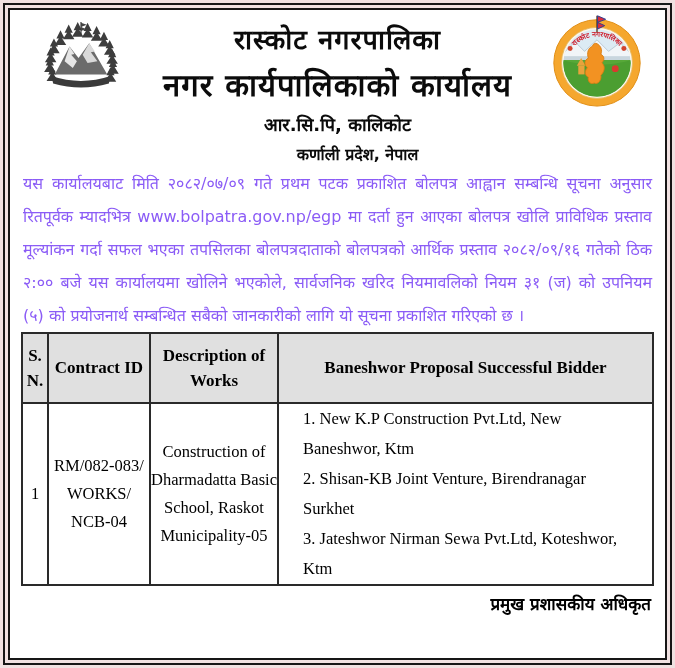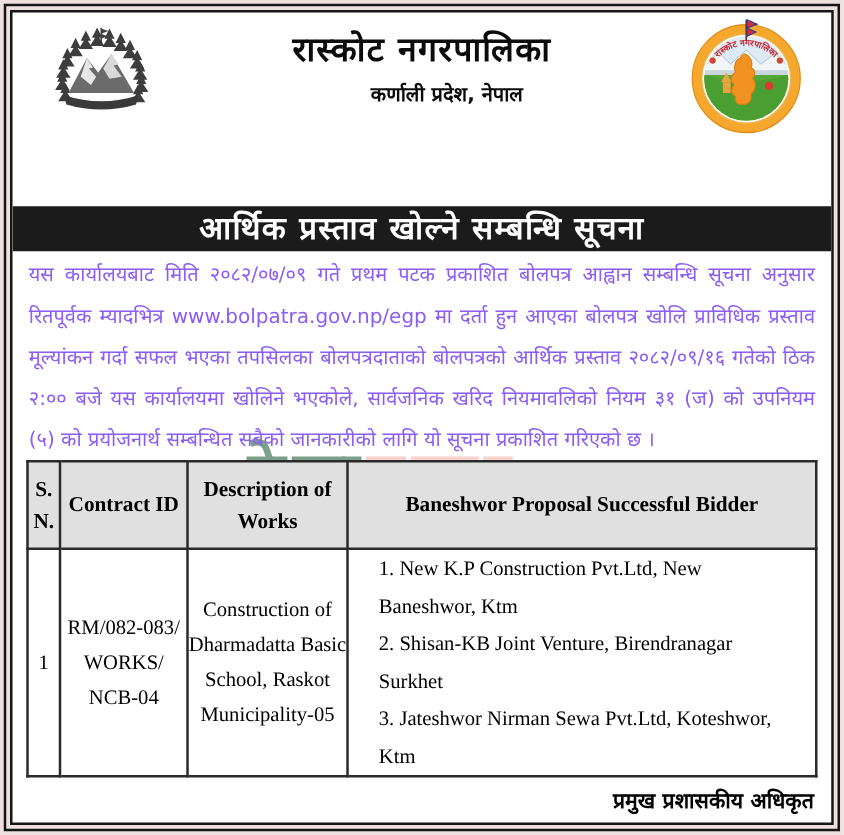--- a/index.html
+++ b/index.html
@@ -150,25 +150,26 @@
         <textPath href="#arcTop" startOffset="50%" text-anchor="middle">रास्कोट नगरपालिका</textPath>
       </text>
       <circle cx="22" cy="38" r="2.6" fill="#d2452f"></circle>
       <circle cx="78" cy="38" r="2.6" fill="#d2452f"></circle>
       <line x1="50" y1="4" x2="50" y2="21" stroke="#5a3a1a" stroke-width="1.4"></line>
       <path d="M50.6,4 L59,7.6 L50.6,10.8 L58,14.2 L50.6,17.8 Z" fill="#dc2a3c" stroke="#2b3e90" stroke-width="1"></path>
     </svg>
 
     <div class="titles">
       <div class="title-municipality">रास्कोट नगरपालिका</div>
+      <div class="title-office">नगर कार्यपालिकाको कार्यालय</div>
+      <div class="title-addr">आर.सि.पि, कालिकोट</div>
       <div class="title-province">कर्णाली प्रदेश, नेपाल</div>
     </div>
   </div>
 
-  <div class="banner">आर्थिक प्रस्ताव खोल्ने सम्बन्धि सूचना</div>
 
 
   <div class="body-text">यस कार्यालयबाट मिति २०८२/०७/०९ गते प्रथम पटक प्रकाशित बोलपत्र आह्वान सम्बन्धि सूचना अनुसार रितपूर्वक म्यादभित्र www.bolpatra.gov.np/egp मा दर्ता हुन आएका बोलपत्र खोलि प्राविधिक प्रस्ताव मूल्यांकन गर्दा सफल भएका तपसिलका बोलपत्रदाताको बोलपत्रको आर्थिक प्रस्ताव २०८२/०९/१६ गतेको ठिक २:०० बजे यस कार्यालयमा खोलिने भएकोले, सार्वजनिक खरिद नियमावलिको नियम ३१ (ज) को उपनियम (५) को प्रयोजनार्थ सम्बन्धित सबैको जानकारीको लागि यो सूचना प्रकाशित गरिएको छ ।</div>
 
 
   <table class="notice-table">
     <colgroup>
       <col class="col-sn">
         <col class="col-contract">
         <col class="col-desc">

